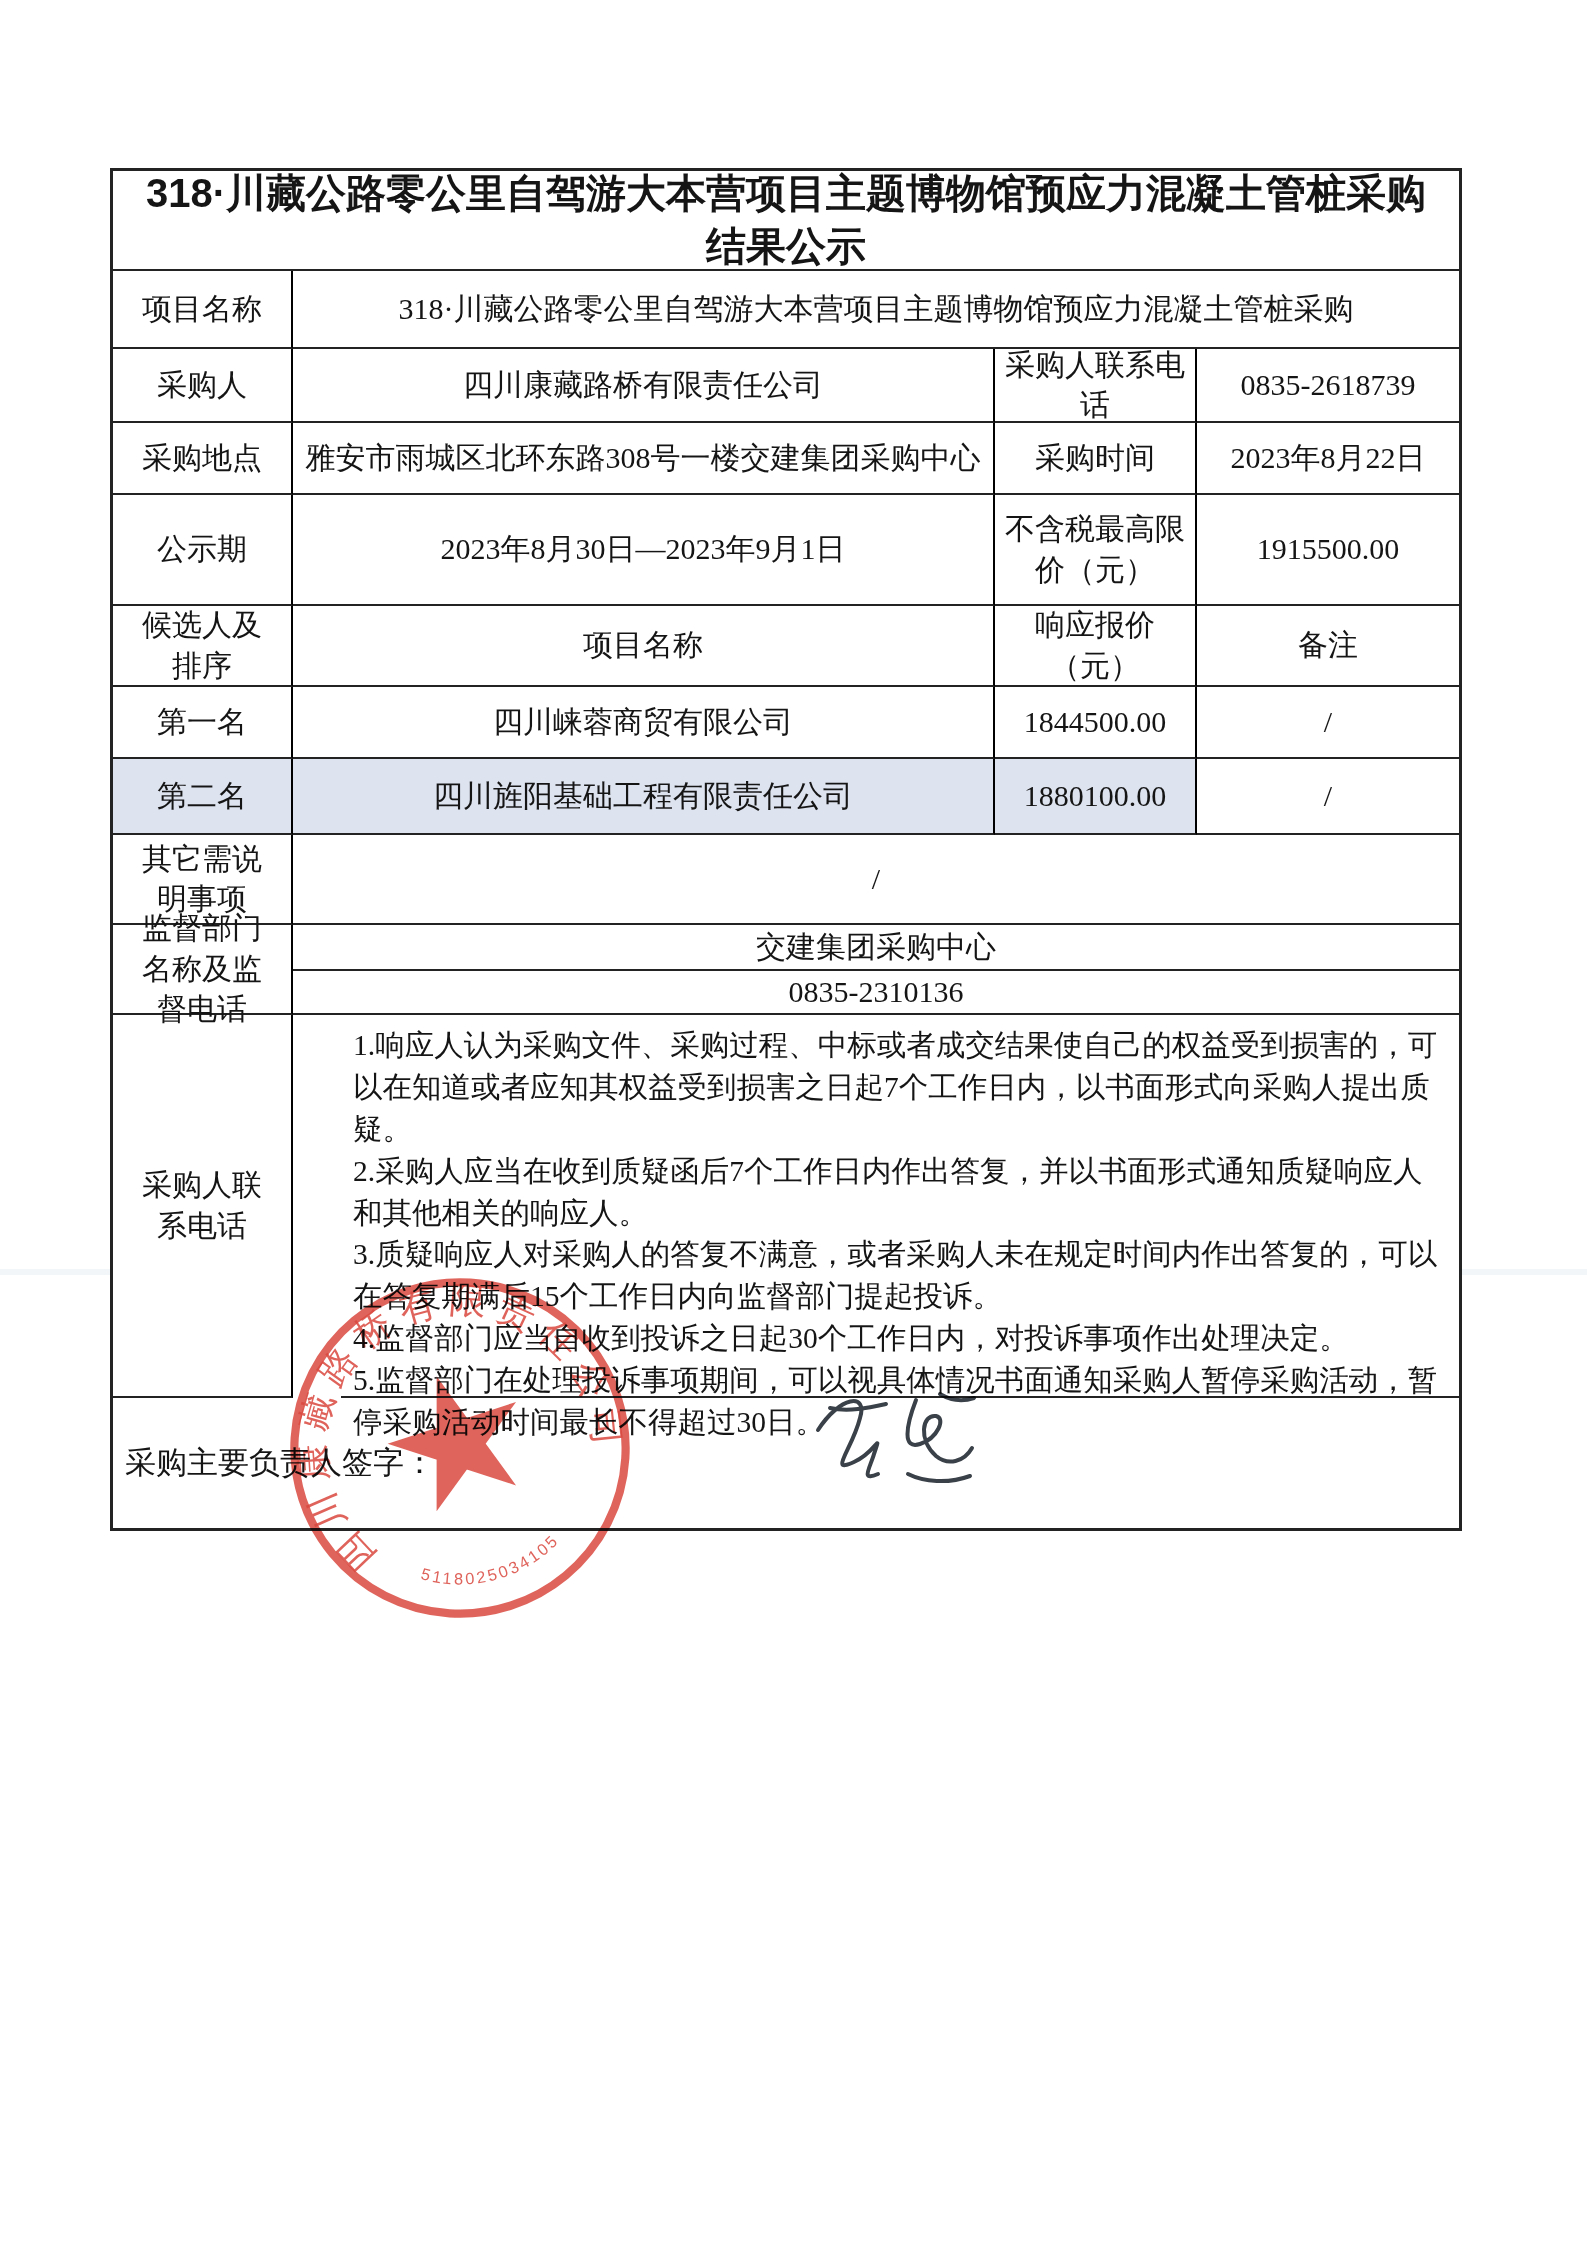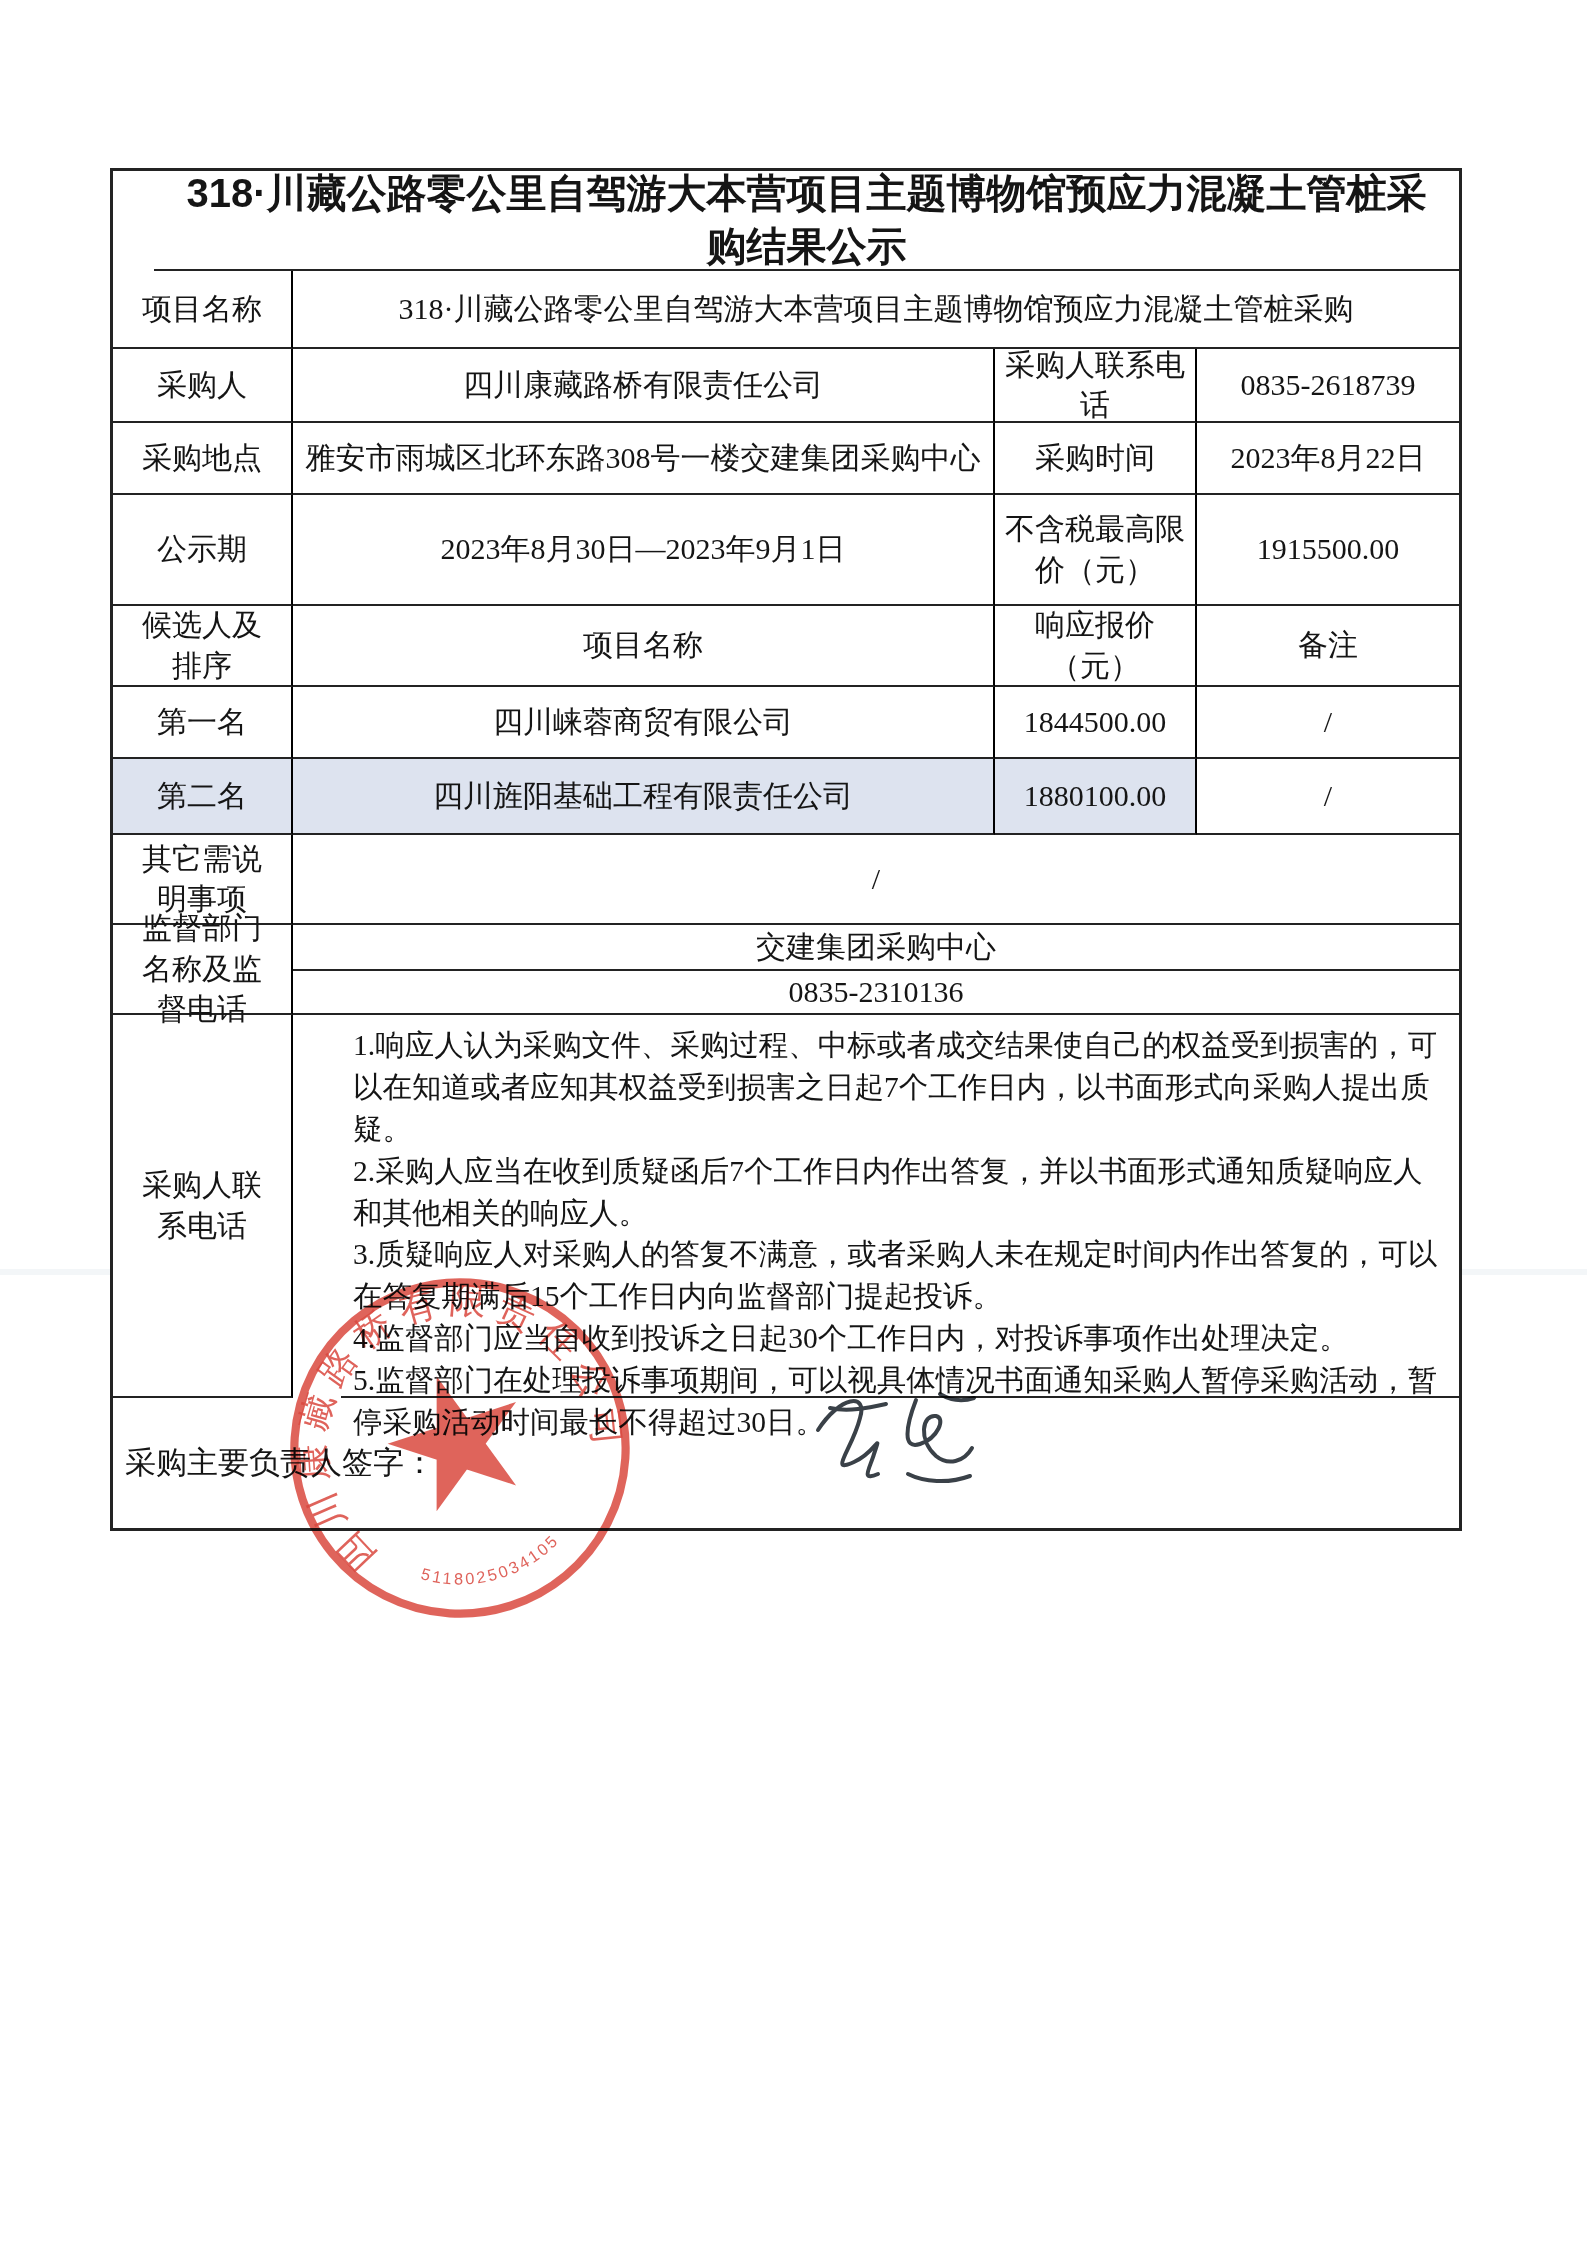--- a/index.html
+++ b/index.html
@@ -31,21 +31,21 @@
     padding:4px 8px;font-size:30px;line-height:1.35;
   }
   .label{padding:4px 24px;}
   .lastcol{border-right:none;}
   .lastrow{border-bottom:none;}
   .span24{grid-column:2/5;}
   .span14{grid-column:1/5;}
   .hl{background:#dde3ef;}
   .title-cell{
     font-family:"Liberation Sans","DejaVu Sans",sans-serif;
-    font-weight:bold;font-size:40px;line-height:1.32;padding:21px 30px;margin-left:41px;
+    font-weight:bold;font-size:40px;line-height:1.32;padding:21px 30px;
   }
   .sup-label{grid-row:10/12;grid-column:1;}
   .sup-name{grid-row:10;grid-column:2/5;}
   .sup-phone{grid-row:11;grid-column:2/5;}
   .obj-content{
     display:block;text-align:left;font-size:29.5px;line-height:1.42;
     padding:10px 14px 10px 12px;align-self:stretch;margin-left:48px;
   }
   .sig-cell{
     justify-content:flex-start;text-align:center;padding-left:12px;font-size:31px;border-radius:28px;

